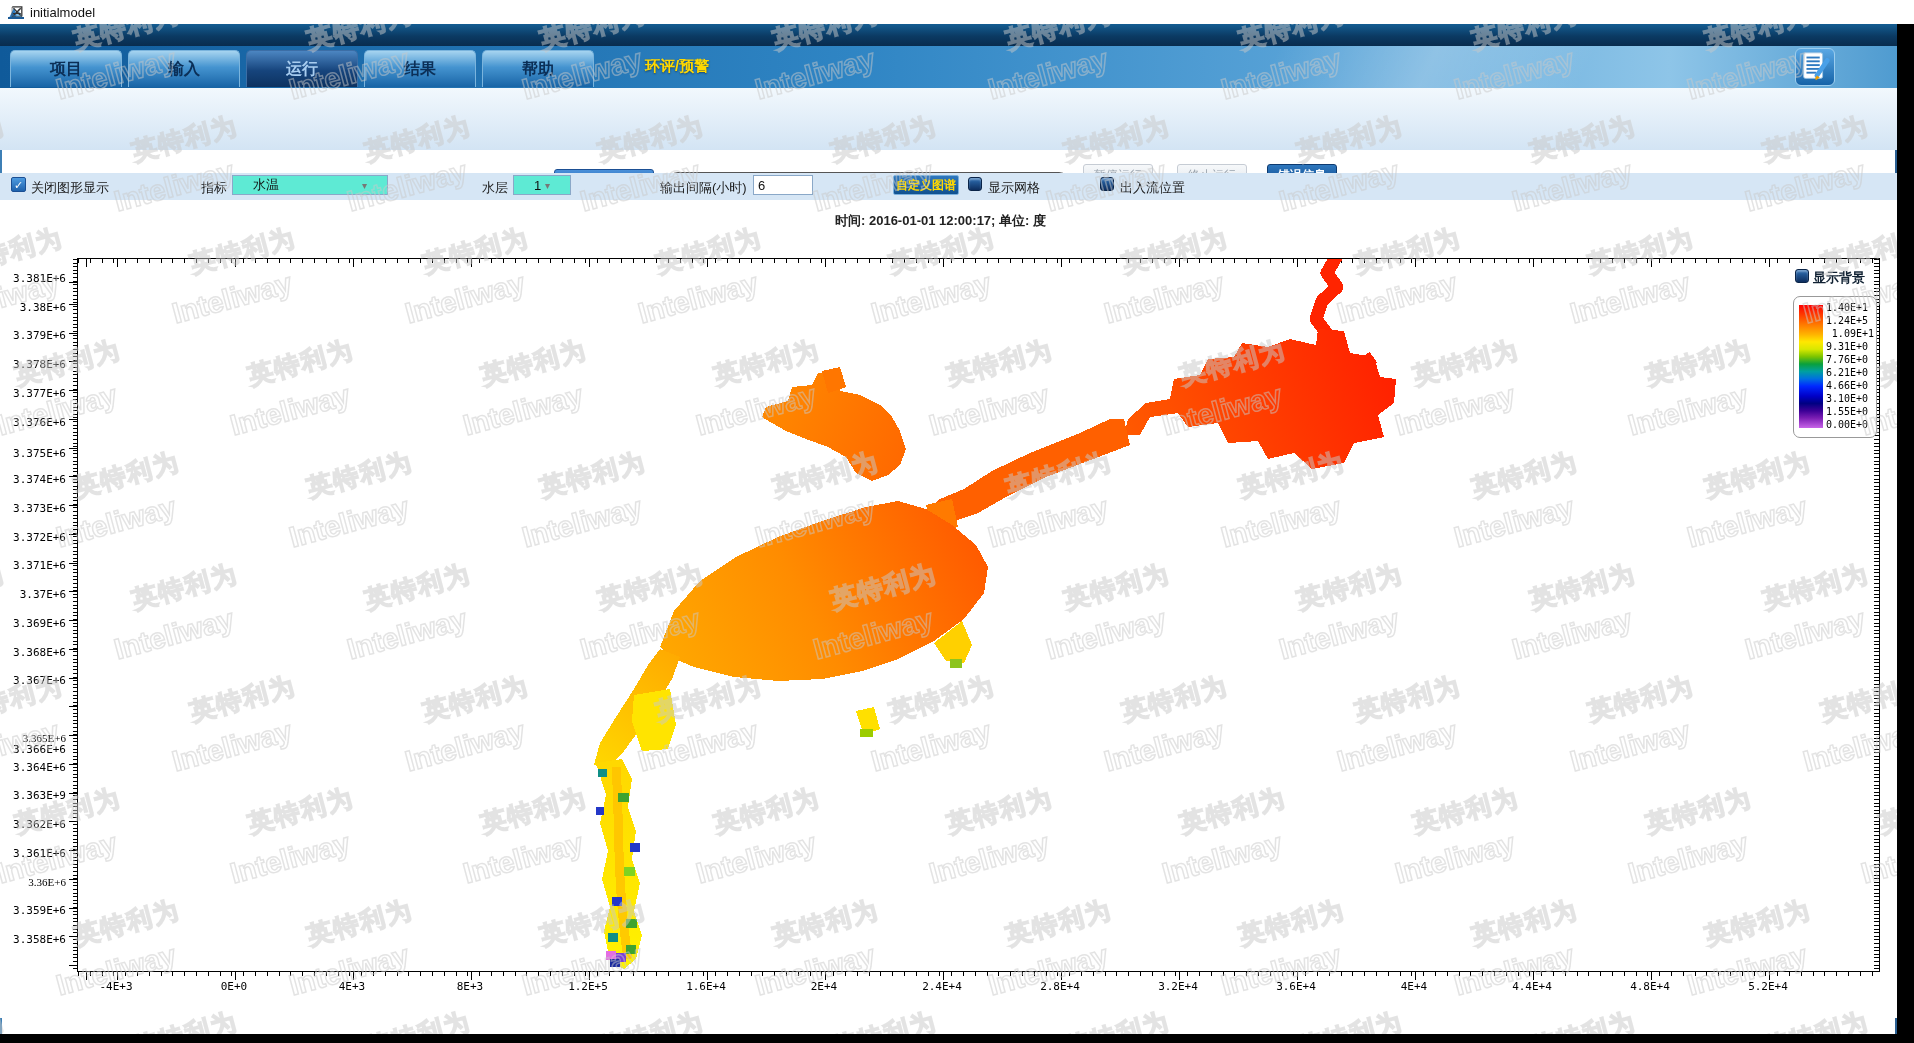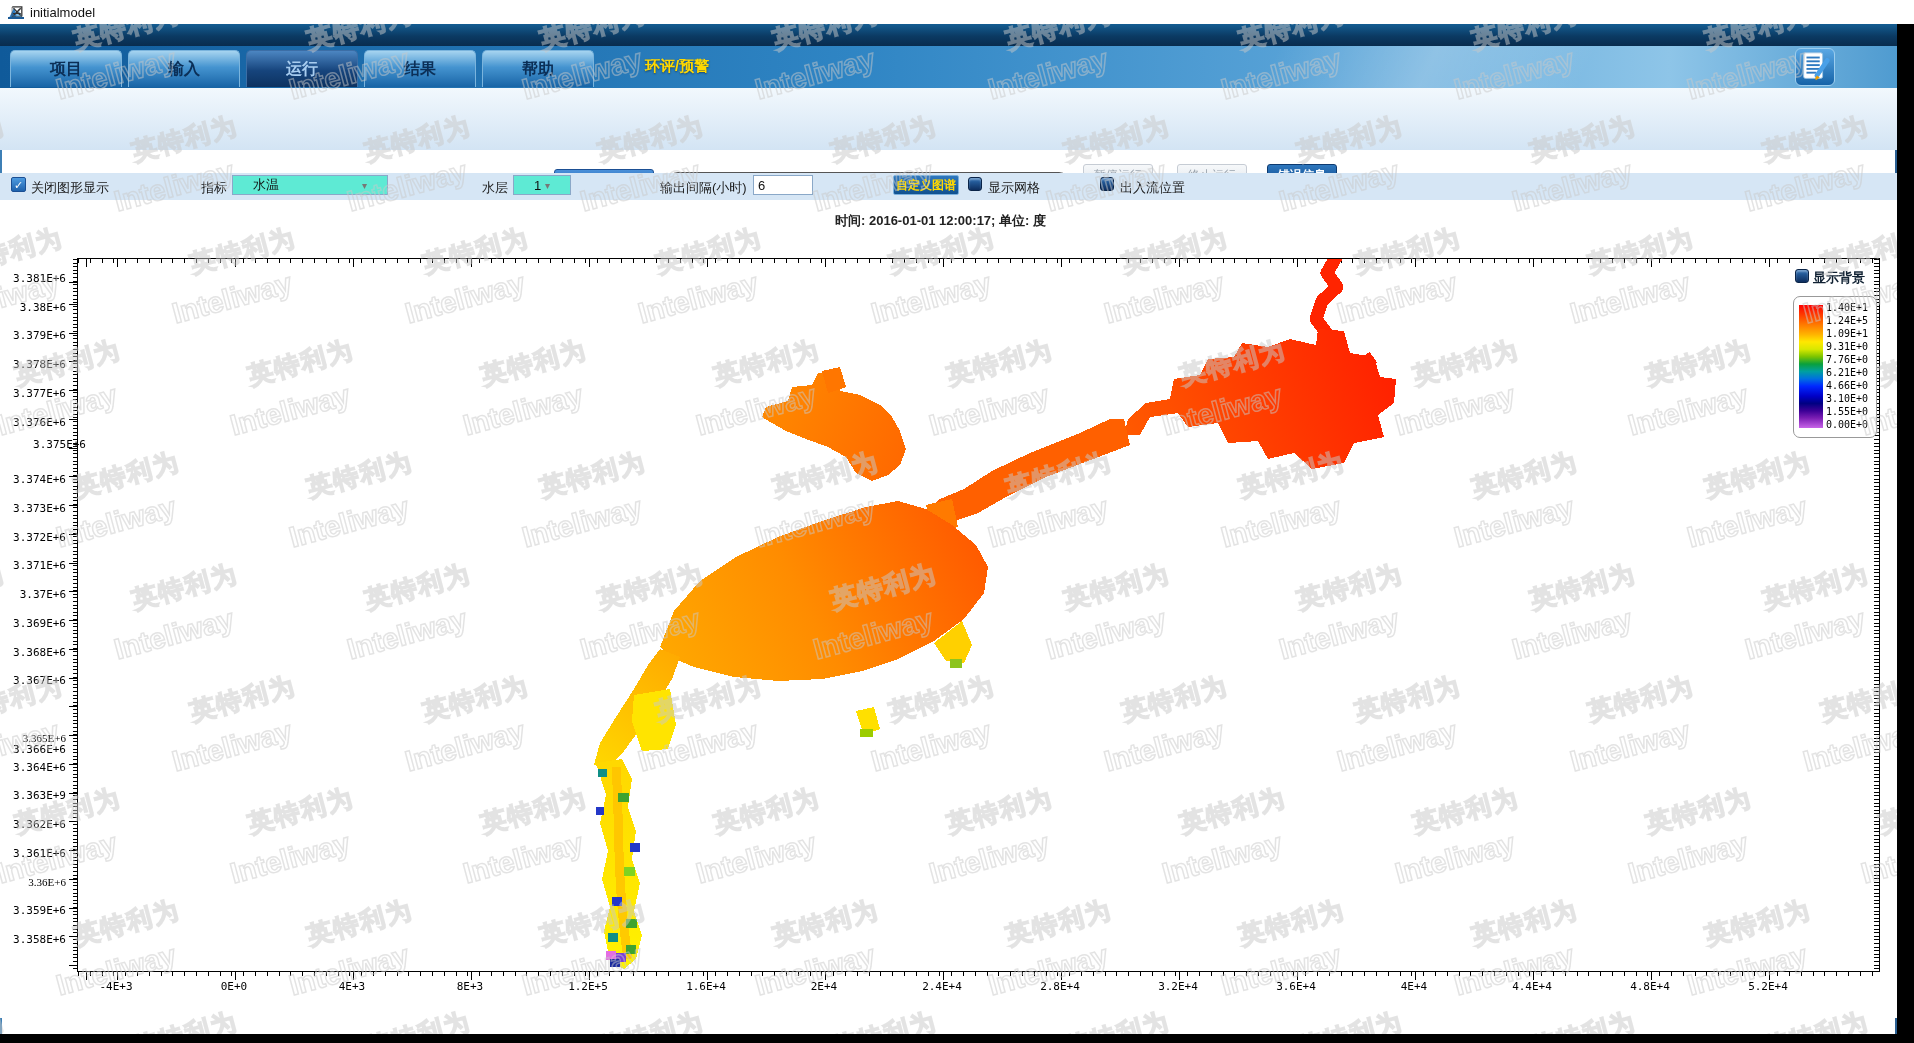--- a/index.html
+++ b/index.html
@@ -264,21 +264,21 @@
   <div class="legend-box"></div>
   <div class="legend-strip"></div>
   <div id="legendvals"></div>
 
 <span class="axis-y" style="left: 0px; top: 248px;">3.381E+6</span>
     <span class="axis-y" style="left: 0px; top: 276.74px;">3.38E+6</span>
     <span class="axis-y" style="left: 0px; top: 305.48px;">3.379E+6</span>
     <span class="axis-y" style="left: 0px; top: 334.22px;">3.378E+6</span>
     <span class="axis-y" style="left: 0px; top: 362.96px;">3.377E+6</span>
     <span class="axis-y" style="left: 0px; top: 391.7px;">3.376E+6</span>
-    <span class="axis-y" style="left: 0px; top: 414px; padding-left: 20px;">3.375E+6</span>
+    <span class="axis-y" style="left: 0px; top: 423px;">3.375E+6</span>
     <span class="axis-y" style="left: 0px; top: 449.18px;">3.374E+6</span>
     <span class="axis-y" style="left: 0px; top: 477.92px;">3.373E+6</span>
     <span class="axis-y" style="left: 0px; top: 506.66px;">3.372E+6</span>
     <span class="axis-y" style="left: 0px; top: 535.4px;">3.371E+6</span>
     <span class="axis-y" style="left: 0px; top: 564.14px;">3.37E+6</span>
     <span class="axis-y" style="left: 0px; top: 592.88px;">3.369E+6</span>
     <span class="axis-y" style="left: 0px; top: 621.62px;">3.368E+6</span>
     <span class="axis-y" style="left: 0px; top: 650.36px;">3.367E+6</span>
     <span class="axis-y" style="left: 0px; top: 679.1px; margin-top: 40px;">3.366E+6</span>
     <span class="axis-y" style="left: 0px; top: 707.84px; font-family: Liberation Serif, serif;">3.365E+6</span>
@@ -299,21 +299,21 @@
     <span class="axis-x" style="left: 907px; top: 956px;">2.4E+4</span>
     <span class="axis-x" style="left: 1025px; top: 956px;">2.8E+4</span>
     <span class="axis-x" style="left: 1143px; top: 956px;">3.2E+4</span>
     <span class="axis-x" style="left: 1261px; top: 956px;">3.6E+4</span>
     <span class="axis-x" style="left: 1379px; top: 956px;">4E+4</span>
     <span class="axis-x" style="left: 1497px; top: 956px;">4.4E+4</span>
     <span class="axis-x" style="left: 1615px; top: 956px;">4.8E+4</span>
     <span class="axis-x" style="left: 1733px; top: 956px;">5.2E+4</span>
     <span class="legend-val" style="top: 278px;">1.40E+1</span>
     <span class="legend-val" style="top: 291px;">1.24E+5</span>
-    <span class="legend-val" style="top: 304px;">1.09E+1</span>
+    <span class="legend-val" style="top: 304px; text-align: right;">1.09E+1</span>
     <span class="legend-val" style="top: 317px;">9.31E+0</span>
     <span class="legend-val" style="top: 330px;">7.76E+0</span>
     <span class="legend-val" style="top: 343px;">6.21E+0</span>
     <span class="legend-val" style="top: 356px;">4.66E+0</span>
     <span class="legend-val" style="top: 369px;">3.10E+0</span>
     <span class="legend-val" style="top: 382px;">1.55E+0</span>
     <span class="legend-val" style="top: 395px;">0.00E+0</span>
   </div>
 
 <div class="wmlayer" id="wm">

